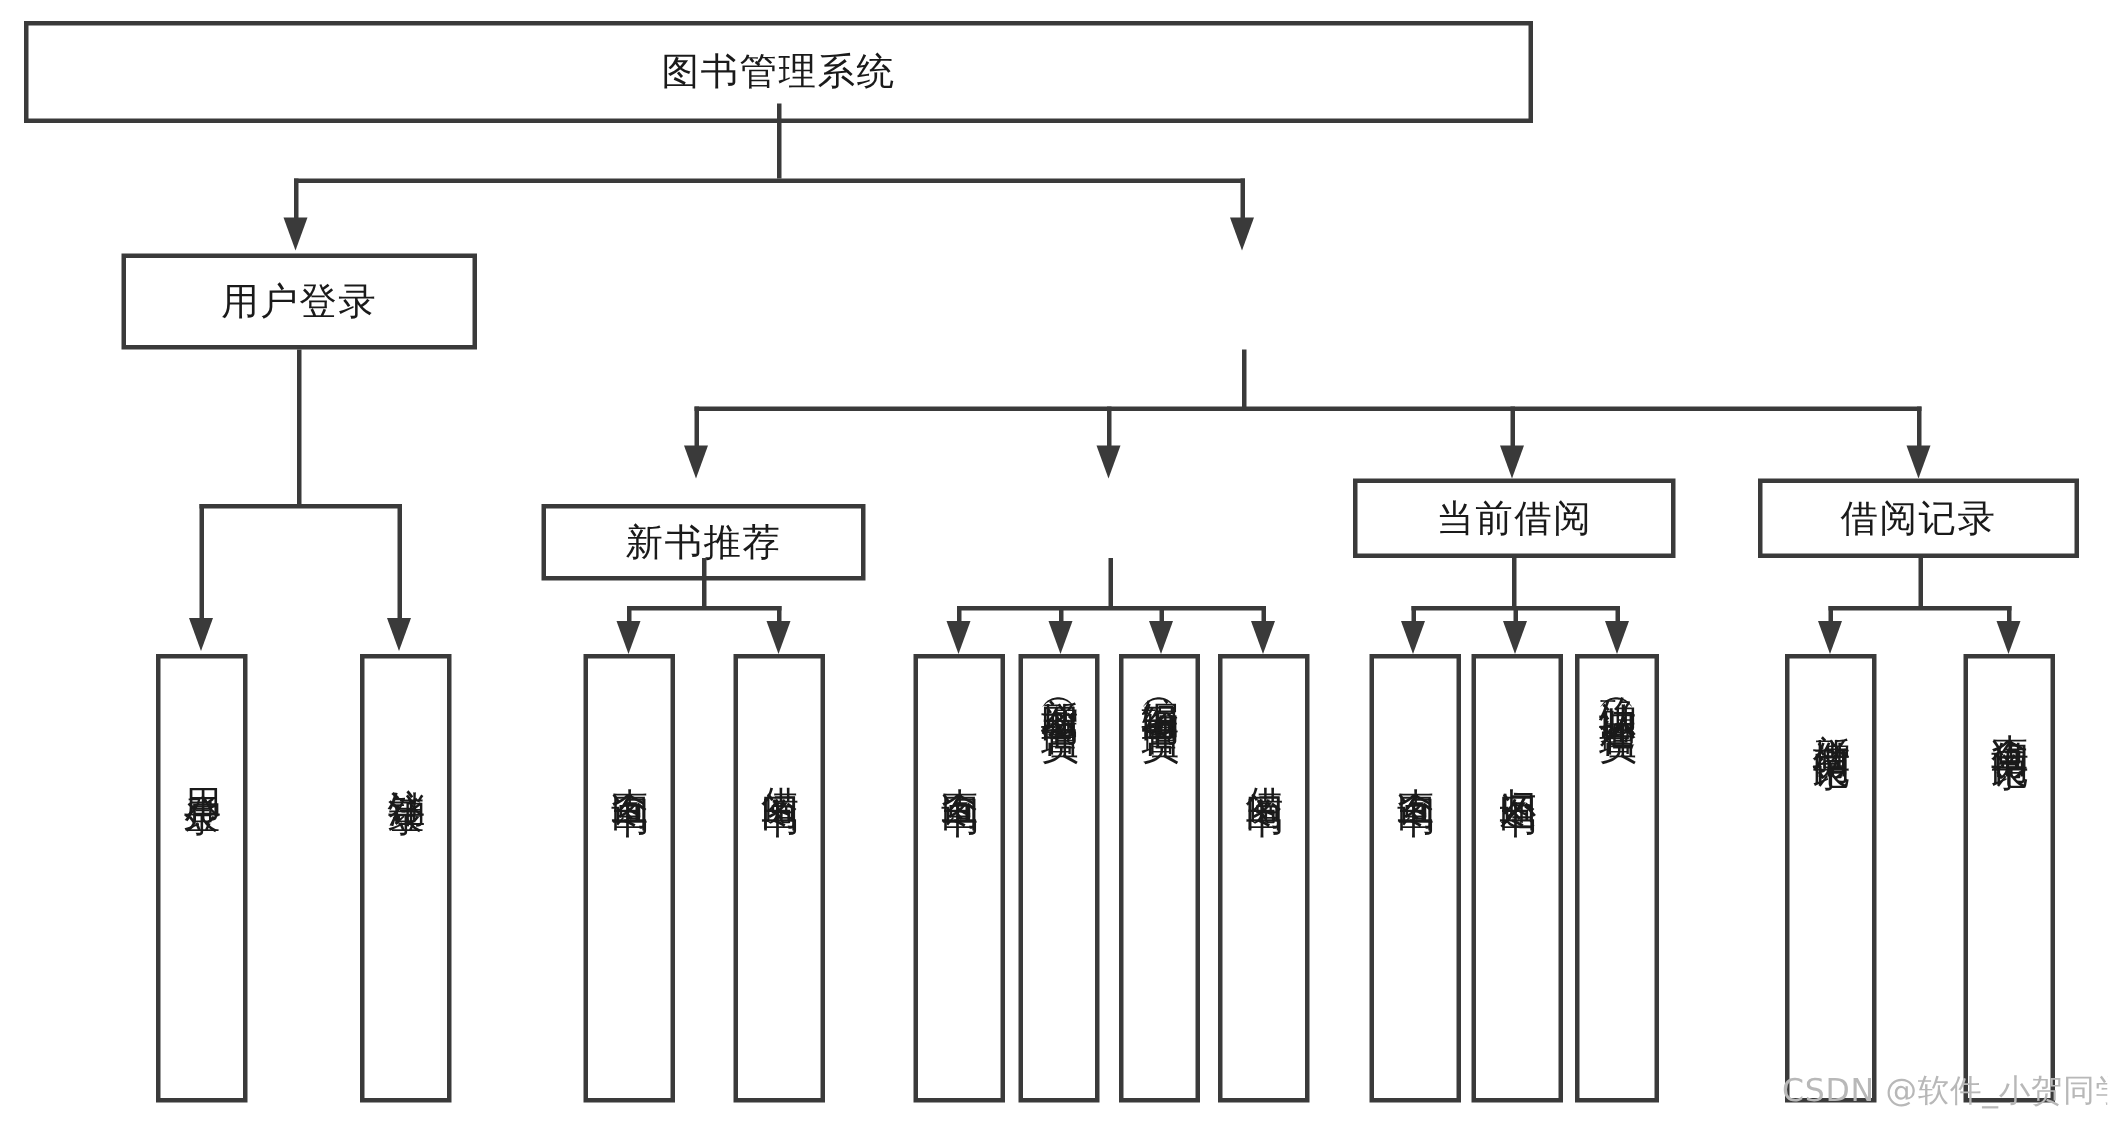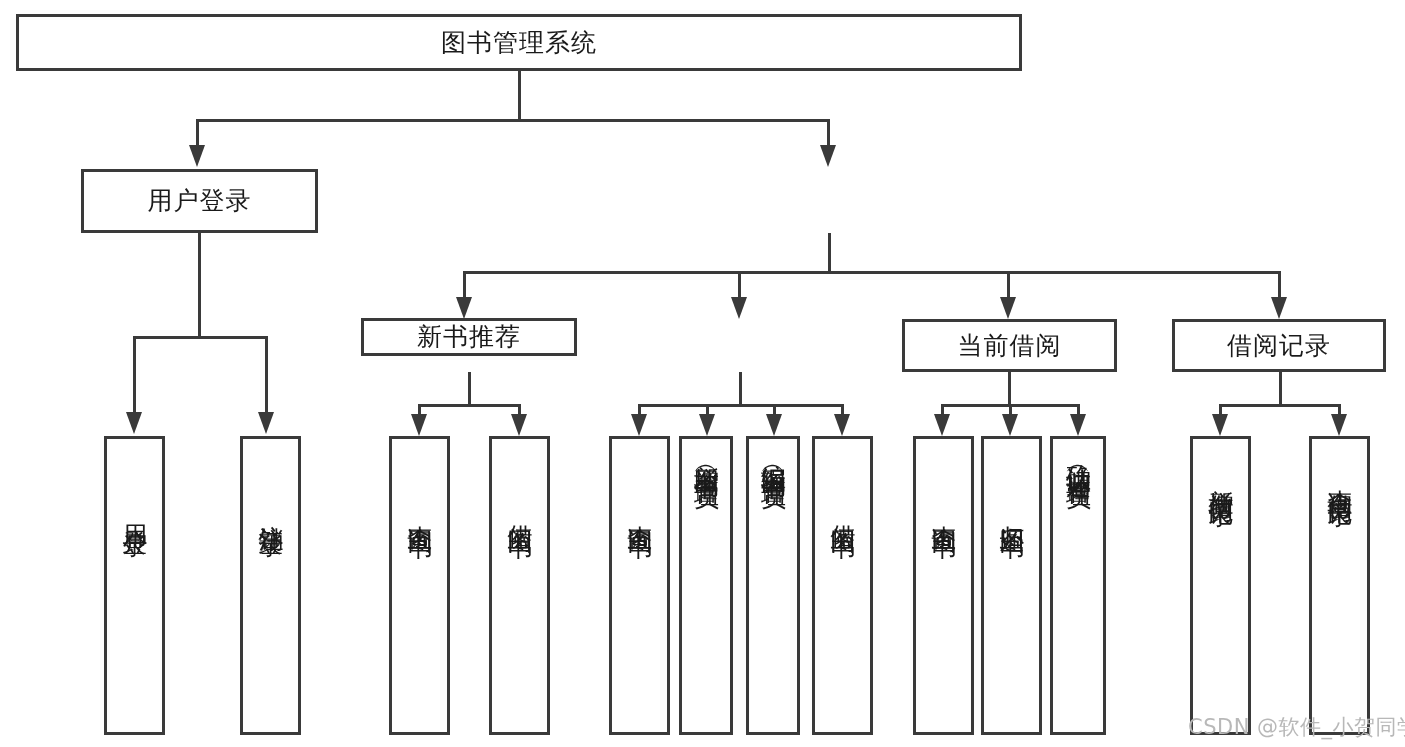--- a/index.html
+++ b/index.html
@@ -74,21 +74,21 @@
     color: #b8b8b8;
     white-space: nowrap;
     letter-spacing: 0.5px;
   }
 </style>
 </head>
 <body>
 
 <div id="canvas">
 
-  <div class="node horiz" style="left:16px; top:14px; width:1006px; height:57px;">
+  <div class="node horiz" style="left:16px; top:14px; width:1006px; height:68px;">
     <span>图书管理系统</span>
   </div>
 
   <div class="line vline" style="left:518px; top:69px; width:3px; height:50px;"></div>
 
   <div class="line hline" style="left:196px; top:119px; width:634px; height:3px;"></div>
 
   <div class="line vline" style="left:196px; top:119px; width:3px; height:28px;"></div>
   <div class="arrow" style="left:189px; top:145px;"></div>
   <div class="line vline" style="left:827px; top:119px; width:3px; height:28px;"></div>
@@ -116,21 +116,21 @@
   <div class="line hline" style="left:463px; top:271px; width:818px; height:3px;"></div>
   <div class="line vline" style="left:463px; top:271px; width:3px; height:28px;"></div>
   <div class="arrow" style="left:456px; top:297px;"></div>
   <div class="line vline" style="left:738px; top:271px; width:3px; height:28px;"></div>
   <div class="arrow" style="left:731px; top:297px;"></div>
   <div class="line vline" style="left:1007px; top:271px; width:3px; height:28px;"></div>
   <div class="arrow" style="left:1000px; top:297px;"></div>
   <div class="line vline" style="left:1278px; top:271px; width:3px; height:28px;"></div>
   <div class="arrow" style="left:1271px; top:297px;"></div>
 
-  <div class="node horiz" style="left:361px; top:318px; width:216px; height:38px;">
+  <div class="node horiz" style="left:361px; top:336px; width:216px; height:51px;">
     <span>新书推荐</span>
   </div>
   <div class="node horiz" style="left:902px; top:319px; width:215px; height:53px;">
     <span>当前借阅</span>
   </div>
   <div class="node horiz" style="left:1172px; top:319px; width:214px; height:53px;">
     <span>借阅记录</span>
   </div>
 
   <div class="line vline" style="left:468px; top:372px; width:3px; height:34px;"></div>

